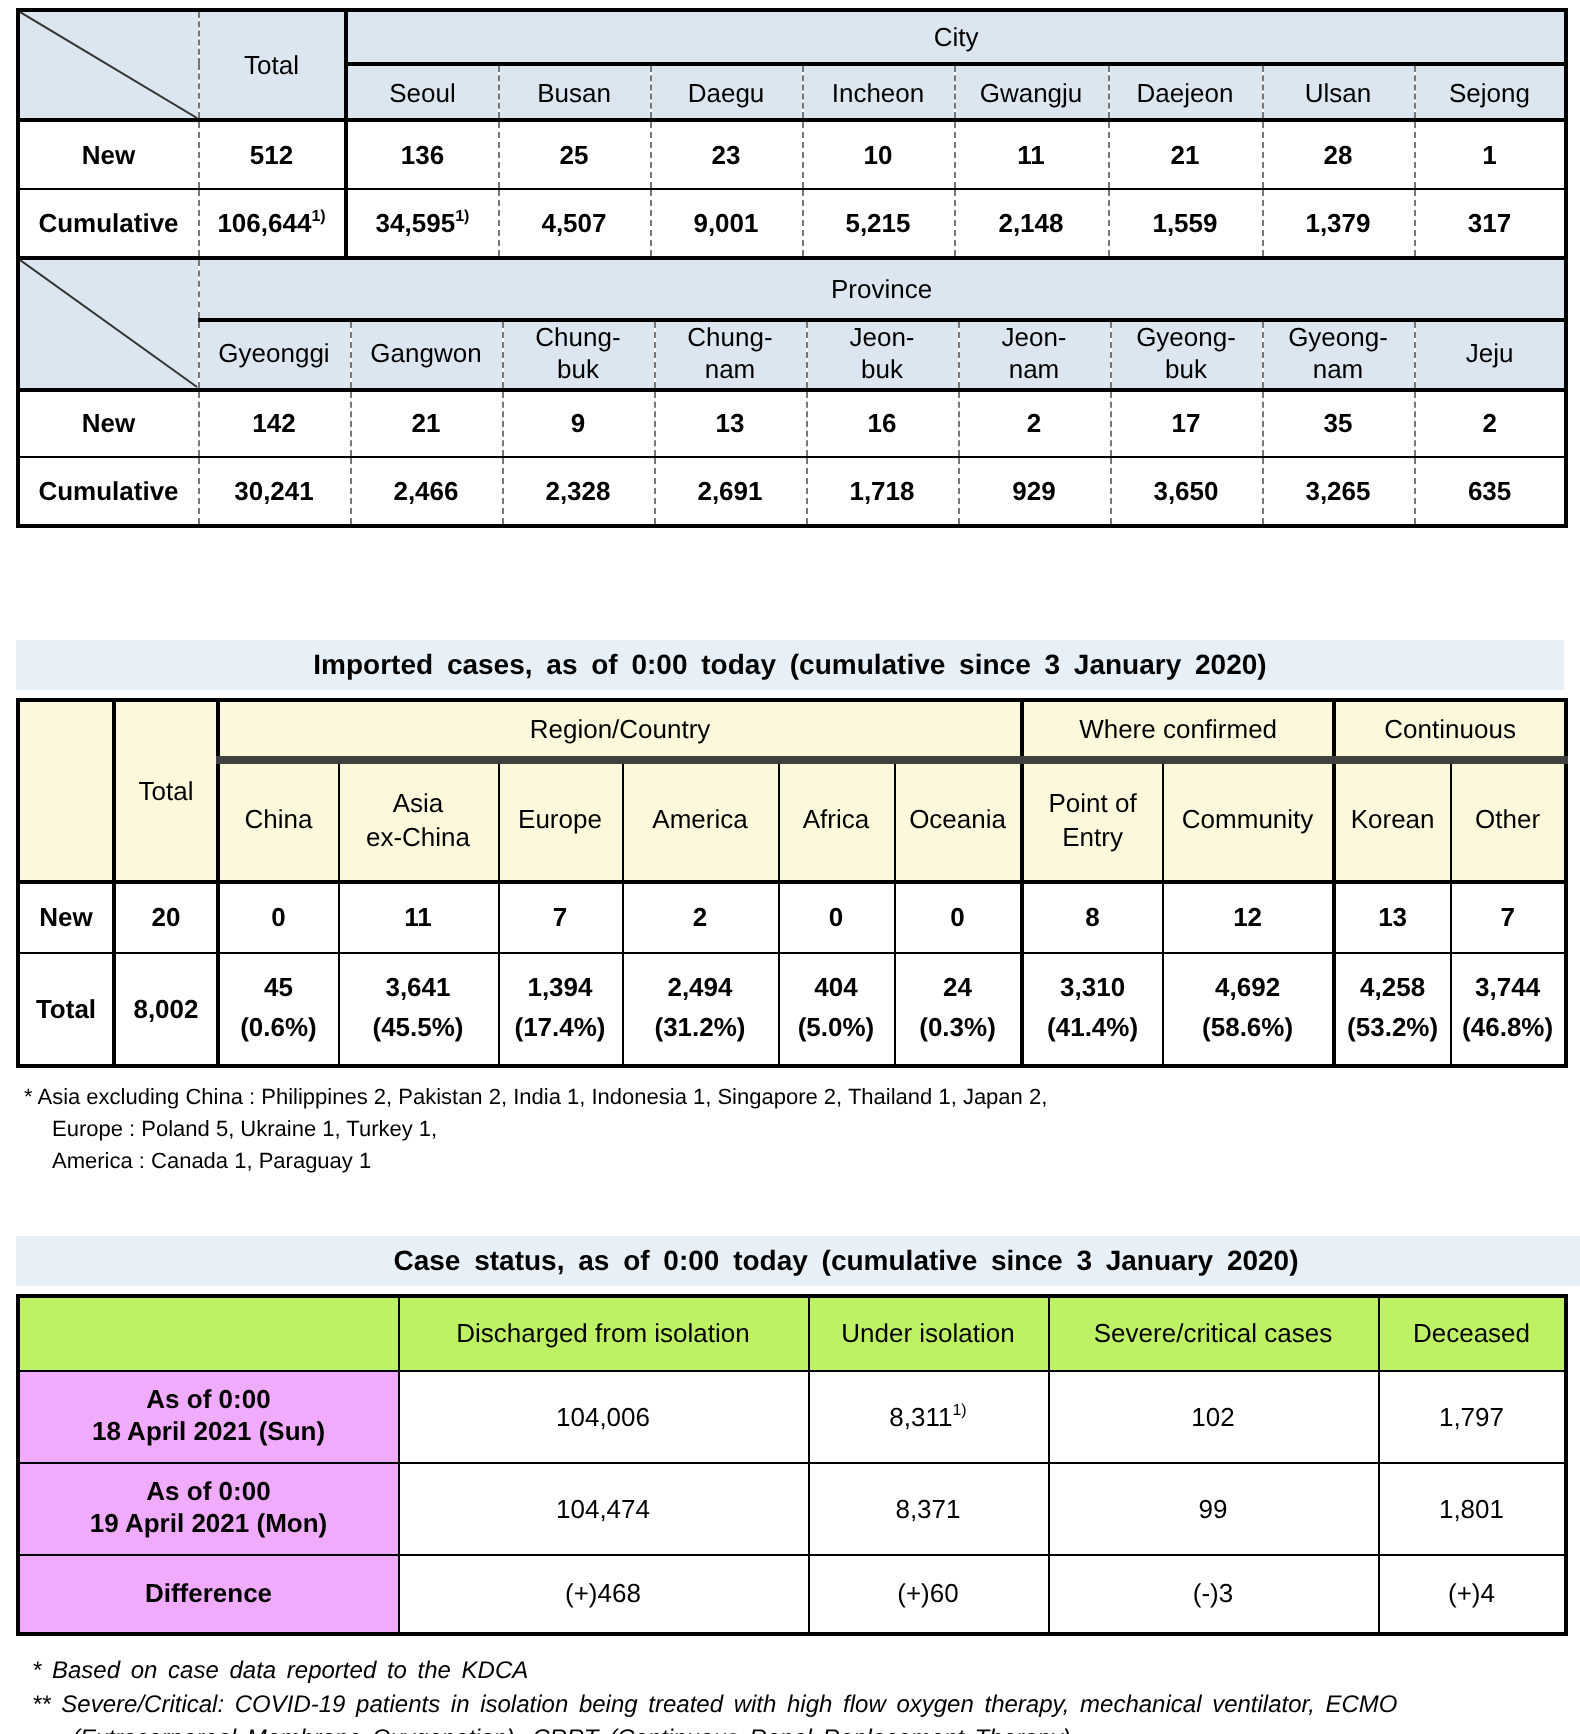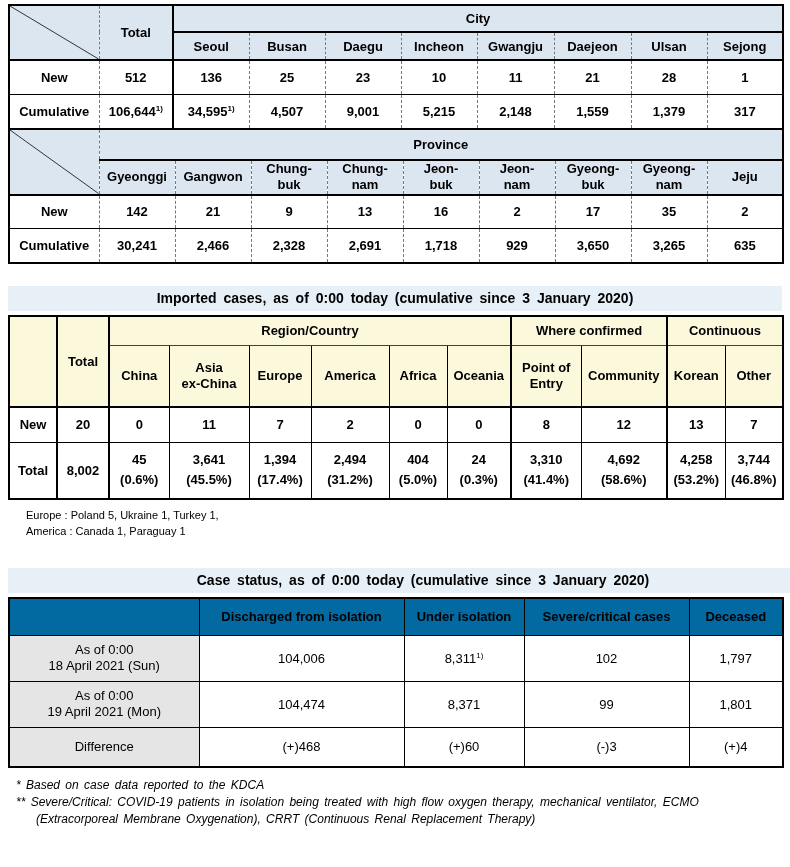--- a/index.html
+++ b/index.html
@@ -4,26 +4,26 @@
 <style>
   html,body { margin:0; padding:0; background:#fff; }
   body { width:790px; font-family:"Liberation Sans","DejaVu Sans",sans-serif; color:#000; }
   .page { padding:4px 8px 10px 8px; }
 
   .title-bar {
     width:774px; height:25px; line-height:25px; text-align:center;
     background:#e7f0f7; font-size:14px; font-weight:bold; word-spacing:3px;
     margin-bottom:4px;
   }
-  .title-bar.t2title { margin-top:22px; }
+  .title-bar.t2title { margin-top:56px; }
   .title-bar.t3title { margin-top:29px;padding-left:28px; }
 
   table { border-collapse:collapse; table-layout:fixed; width:774px; }
   th, td { padding:0 2px; text-align:center; vertical-align:middle; font-size:13px; overflow:hidden; }
-  th { font-weight:bold; }
+  th { font-weight:normal; }
   td { font-weight:bold; }
   .pre { white-space:pre-line; line-height:1.25; }
 
   
   .t1, .t1b { border:2px solid #000; }
   .t1 { border-bottom:2px solid #000; }
   .t1b { border-top:0; }
   .t1 th.hdr, .t1b th.hdr { background:#dce6f1; }
   .corner { background:#dce6f1; position:relative; padding:0; }
   .corner svg { position:absolute; left:0; top:0; width:100%; height:100%; display:block; }
@@ -34,30 +34,30 @@
   .rowsep { border-bottom:1px solid #000; }
   .rlabel { background:#fff; font-weight:bold; }
   sup.fnmark { font-size:8px; vertical-align:super; line-height:0; }
 
   
   .t2 { border:2px solid #000; }
   .t2 th.hdr { background:#fbf8dc; }
   .t2 th, .t2 td { border-left:1px solid #000; }
   .t2 .first { border-left:0; }
   .t2 .gb { border-left:2px solid #000; }
-  .t2 .grp2 { border-bottom:1px solid #404040; }
+  .t2 .grp2 { border-bottom:4px solid #404040; }
   .t2 .hdrbot { border-bottom:2px solid #000; }
   .t2 .rowsep { border-bottom:1px solid #000; }
   .t2 .two-line div { line-height:1.55; }
 
   
   .t3 { border:2px solid #000; }
   .t3 th, .t3 td { border:1.5px solid #000; font-size:13px; }
-  .t3 th.hdr { background:#0369a1; height:36px; }
-  .t3 .rlabel { font-weight:normal; background:#e5e5e5; }
+  .t3 th.hdr { background:#bef264; height:36px; }
+  .t3 .rlabel { font-weight:bold; background:#f0abfc; }
   .t3 td.val { font-weight:normal; background:#fff; }
 
   
   .fn-imported { margin:7px 0 0 4px; font-size:11px; line-height:16px; }
   .fn-imported .cont { padding-left:14px; }
   .fn-bottom { margin:9px 0 0 8px; font-size:12px; font-style:italic; line-height:17px; word-spacing:2px; }
   .fn-bottom .hang { padding-left:16px; text-indent:-16px; }
   .fn-bottom .hang2 { padding-left:20px; text-indent:-20px; }
 </style>
 </head>
@@ -286,20 +286,21 @@
           </td>
       <td class="two-line">
             <div>3,744</div>
             <div>(46.8%)</div>
           </td>
     </tr>
   </tbody>
     </table>
 
   <div class="fn-imported">
+    <div>* Asia excluding China : Philippines 2, Pakistan 2, India 1, Indonesia 1, Singapore 2, Thailand 1, Japan 2,</div>
     <div class="cont">Europe : Poland 5, Ukraine 1, Turkey 1,</div>
     <div class="cont">America : Canada 1, Paraguay 1</div>
   </div>
 
   <div class="title-bar t3title">Case status, as of 0:00 today (cumulative since 3 January 2020)</div>
 
   <table class="t3">
     <colgroup>
       <col style="width:190px">
         <col style="width:205px">

